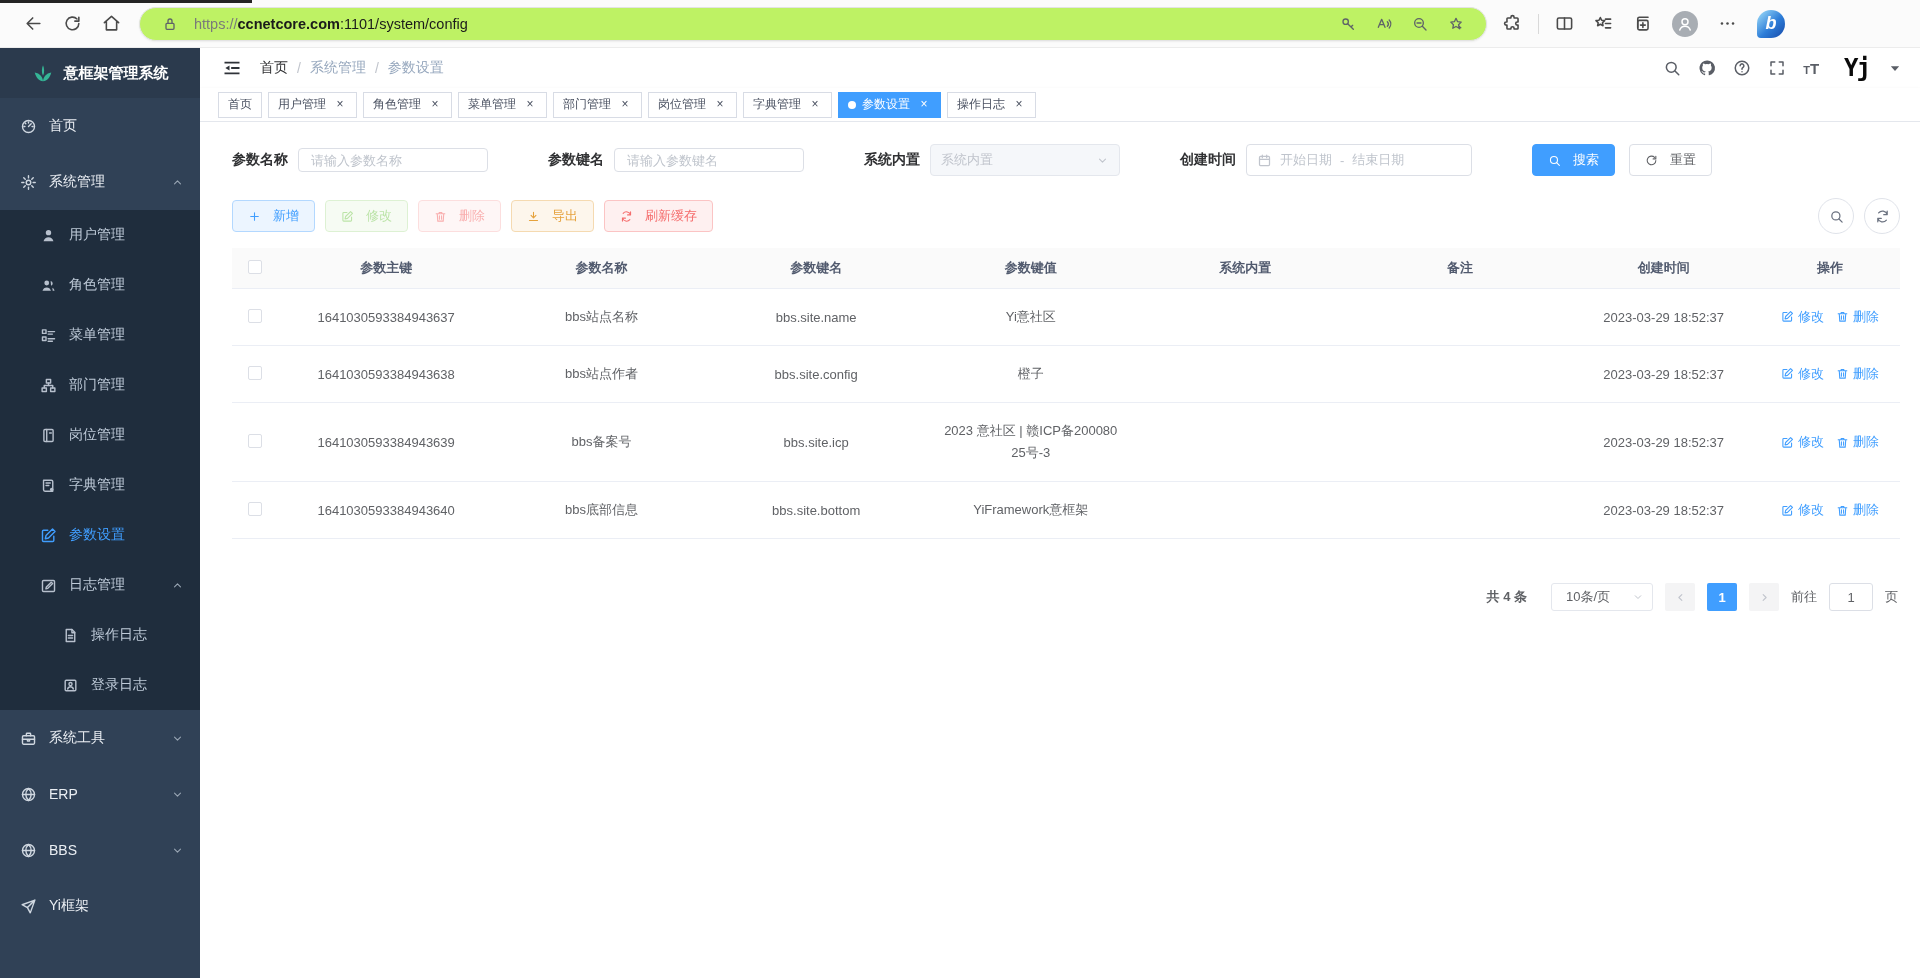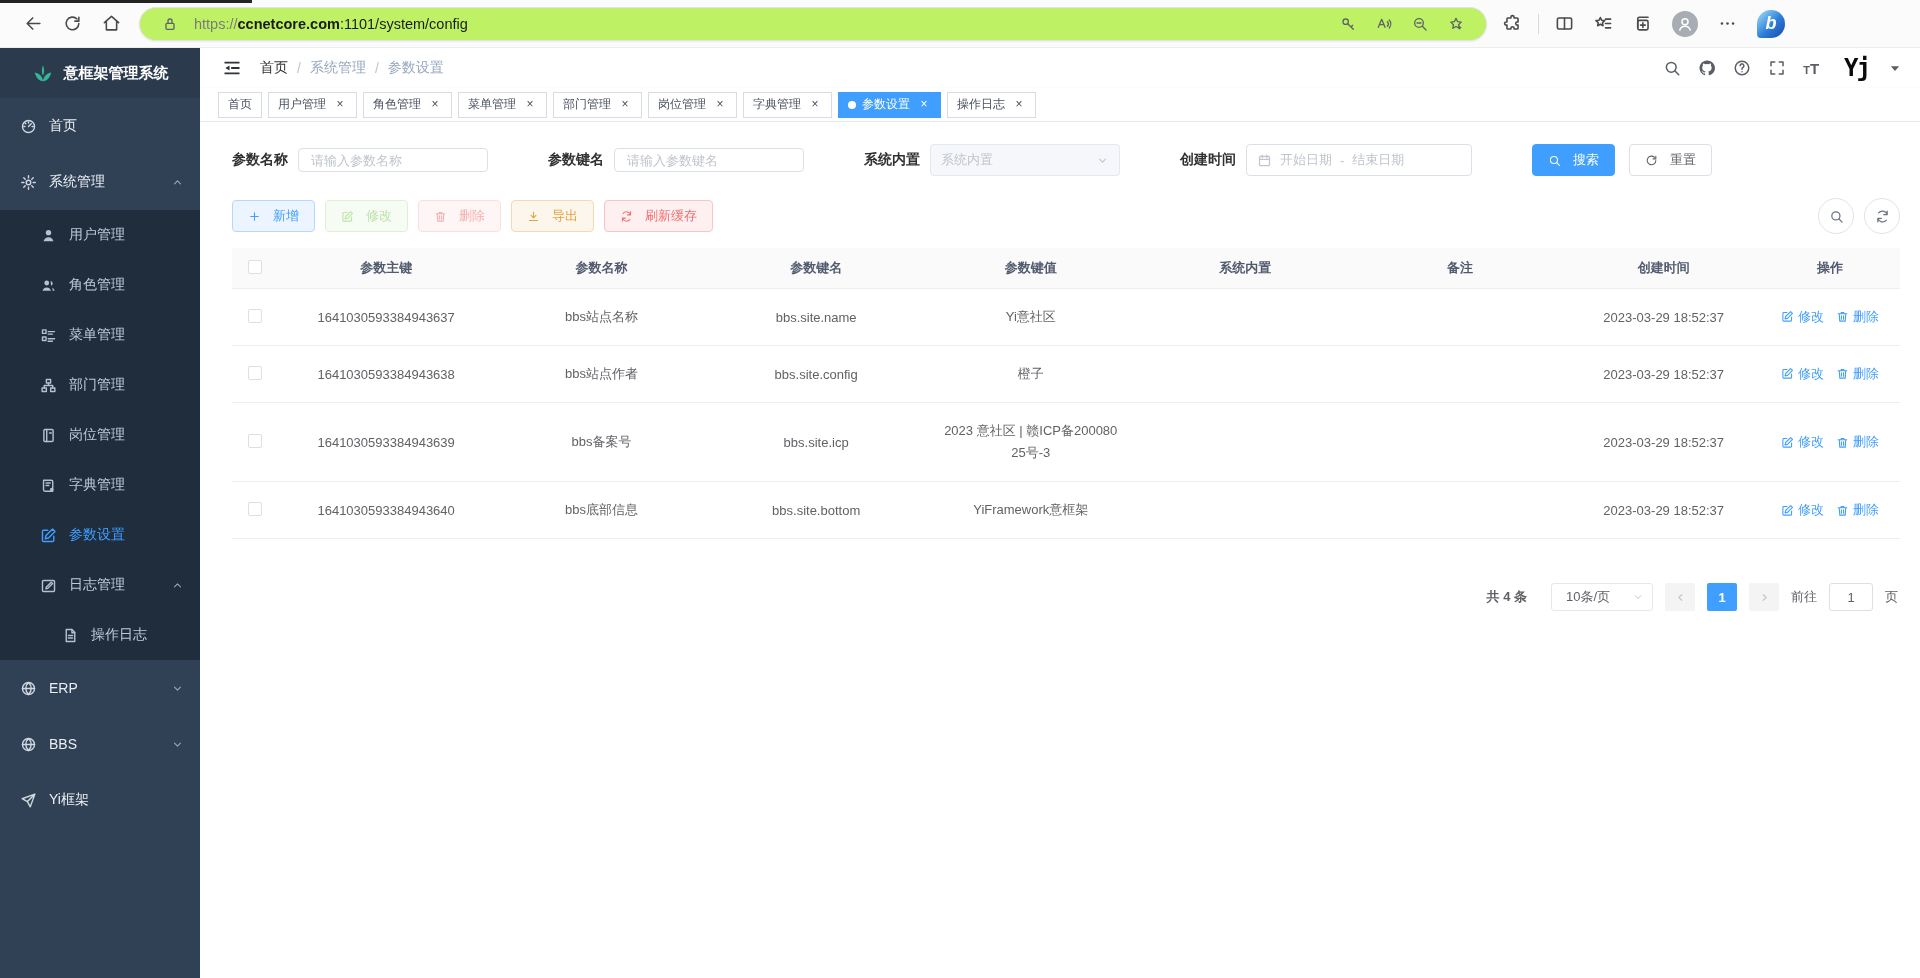--- a/index.html
+++ b/index.html
@@ -334,20 +334,44 @@
           </div>
           <div class="menu-item lvl2">
             <span class="icn mi-icon">
               <svg viewBox="0 0 24 24" fill="none" stroke="currentColor" stroke-width="2" stroke-linecap="round" stroke-linejoin="round">
                 <path d="M6 3.5h8l4 4v13H6z"></path>
                 <path d="M14 3.5V8h4M9 12h6M9 15.5h6"></path>
               </svg>
             </span>
             <span class="mi-label">操作日志</span>
           </div>
+          <div class="menu-item lvl2">
+            <span class="icn mi-icon">
+              <svg viewBox="0 0 24 24" fill="none" stroke="currentColor" stroke-width="2" stroke-linecap="round" stroke-linejoin="round">
+                <rect x="4.5" y="4.5" width="15" height="15" rx="1.5"></rect>
+                <circle cx="12" cy="10" r="2.2"></circle>
+                <path d="M8 17c.6-2.2 2.2-3.2 4-3.2s3.4 1 4 3.2"></path>
+              </svg>
+            </span>
+            <span class="mi-label">登录日志</span>
+          </div>
+        </div>
+        <div class="menu-item lvl0">
+          <span class="icn mi-icon">
+            <svg viewBox="0 0 24 24" fill="none" stroke="currentColor" stroke-width="2" stroke-linecap="round" stroke-linejoin="round">
+              <rect x="3.5" y="8" width="17" height="12" rx="1.5"></rect>
+              <path d="M9 8V5.5a1 1 0 0 1 1-1h4a1 1 0 0 1 1 1V8M3.5 13h17M10.5 13v2.5h3V13"></path>
+            </svg>
+          </span>
+          <span class="mi-label">系统工具</span>
+          <span class="icn mi-arrow">
+            <svg viewBox="0 0 24 24" fill="none" stroke="currentColor" stroke-width="2" stroke-linecap="round" stroke-linejoin="round">
+              <path d="M6.5 9.5L12 15l5.5-5.5"></path>
+            </svg>
+          </span>
         </div>
         <div class="menu-item lvl0">
           <span class="icn mi-icon">
             <svg viewBox="0 0 24 24" fill="none" stroke="currentColor" stroke-width="2" stroke-linecap="round" stroke-linejoin="round">
               <circle cx="12" cy="12" r="8.5"></circle>
               <path d="M3.5 12h17M12 3.5c2.5 2.3 3.8 5.2 3.8 8.5s-1.3 6.2-3.8 8.5c-2.5-2.3-3.8-5.2-3.8-8.5s1.3-6.2 3.8-8.5z"></path>
             </svg>
           </span>
           <span class="mi-label">ERP</span>
           <span class="icn mi-arrow">

